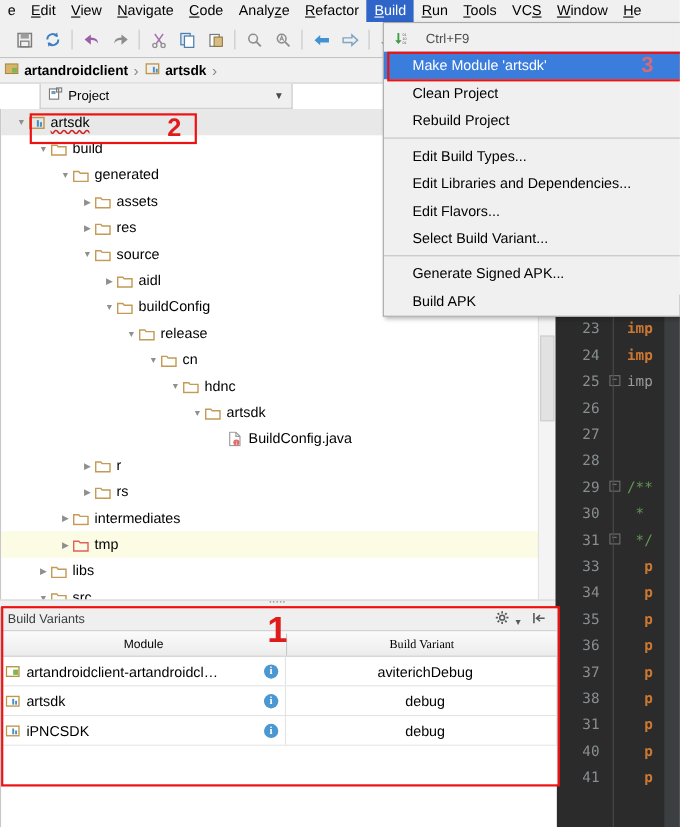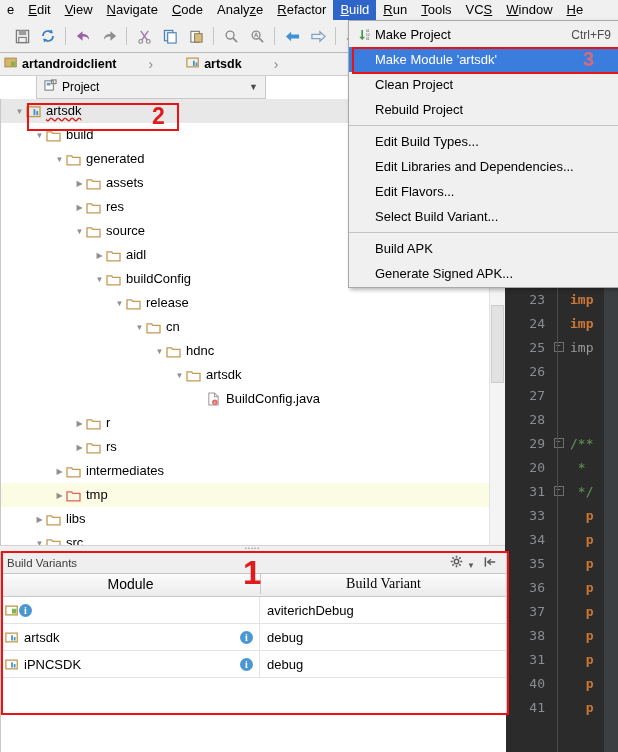--- a/index.html
+++ b/index.html
@@ -43,21 +43,20 @@
   }
   .tb-sep{width:1px;height:18px;background:#c6c6c6;margin:0 4px;}
 
   
   #breadcrumb{
     position:absolute;left:0;top:53px;width:618px;height:22px;
     background:#f0f0f0;
     display:flex;align-items:center;
     font-size:12.5px;font-weight:bold;
     border-bottom:1px solid #cfcfcf;
-    gap:27px;
   }
   .crumb{display:flex;align-items:center;height:22px;padding:0 3px 0 4px;}
   .crumb .ci{margin-right:4px;display:inline-block;}
   .crumb-sep{color:#8a8a8a;font-weight:normal;font-size:14px;margin:0 2px;}
 
   
   #proj-header{
     position:absolute;left:0;top:76px;width:228px;height:22px;
     background:#f0f0f0;
     border:1px solid #c8c8c8;border-top:none;
@@ -140,32 +139,32 @@
     border:1px solid #c8c8c8;
   }
   #bv-title{
     height:20px;background:#efefef;border-bottom:1px solid #c8c8c8;
     display:flex;align-items:center;font-size:11.5px;color:#3c3c3c;
     padding-left:6px;
   }
   #bv-title .spacer{flex:1;}
   #bv-title .ticon{margin-right:9px;color:#5a5a5a;font-size:12px;}
   #bv-cols{
-    height:22px;display:flex;align-items:flex-start;
+    height:22px;display:flex;align-items:flex-end;
     background:linear-gradient(#fbfbfb,#ececec);
     border-bottom:1px solid #c8c8c8;
-    font-size:14px;
+    font-size:11px;
   }
   .bvcol{text-align:center;line-height:20px;}
   .bvcol.c1{width:259px;border-right:1px solid #c8c8c8;}
   .bvcol.c2{flex:1;font-family:Liberation Serif, serif;}
   .bvrow{height:26px;display:flex;align-items:center;border-bottom:1px solid #e3e3e3;font-size:13px;}
   .bvmod{width:259px;display:flex;align-items:center;border-right:1px solid #e3e3e3;height:26px;padding:0 6px 0 4px;box-sizing:border-box;}
   .bvmod .nm{flex:1;overflow:hidden;text-overflow:ellipsis;white-space:nowrap;margin-left:5px;}
-  .bvvar{flex:1;padding-left:7px;}
+  .bvvar{flex:1;padding-left:7px;text-align:center;}
   .infoi{
     width:13px;height:13px;border-radius:50%;background:#4a97d2;color:#fff;
     font-size:10px;font-weight:bold;font-family:"Liberation Serif",serif;
     display:flex;align-items:center;justify-content:center;flex:0 0 13px;
   }
   #bv-empty{height:80px;background:#fff;}
 
   
   #dropdown{
     position:absolute;left:348px;top:20px;width:270px;
@@ -586,21 +585,21 @@
       <span class="lnum">28</span>
       <span class="gut"></span>
       <span class="code "></span>
     </div>
     <div class="eline">
       <span class="lnum">29</span>
       <span class="gut"><span class="folded">−</span></span>
       <span class="code cm">/**</span>
     </div>
     <div class="eline">
-      <span class="lnum">20</span>
+      <span class="lnum">30</span>
       <span class="gut"></span>
       <span class="code cm"> *</span>
     </div>
     <div class="eline">
       <span class="lnum">31</span>
       <span class="gut"><span class="folded">−</span></span>
       <span class="code cm"> */</span>
     </div>
     <div class="eline">
       <span class="lnum">33</span>
@@ -680,20 +679,21 @@
   </div>
   <div id="bv-rows">
       <div class="bvrow">
         <div class="bvmod">
           <span style="display: inline-flex;">
             <svg width="14" height="13" viewBox="0 0 16 14">
               <rect x="1" y="2" width="13" height="10" fill="none" stroke="#b8933f" stroke-width="1.4"></rect>
               <rect x="8" y="5" width="5" height="5.5" fill="#7fb650"></rect>
             </svg>
           </span>
+          <span class="nm">artandroidclient-artandroidcl…</span>
           <span class="infoi">i</span>
         </div>
         <div class="bvvar">aviterichDebug</div>
       </div>
       <div class="bvrow">
         <div class="bvmod">
           <span style="display: inline-flex;">
             <svg width="14" height="13" viewBox="0 0 16 14">
               <rect x="1" y="2" width="13" height="10" fill="none" stroke="#c09648" stroke-width="1.4"></rect>
               <rect x="7" y="4.5" width="2" height="6" fill="#4a90c4"></rect>
@@ -727,21 +727,20 @@
 <div id="dropdown">
     <div class="mrow">
       <span class="mi">
         <svg width="15" height="14" viewBox="0 0 18 16">
           <path d="M4 2 L4 10 L1.5 10 L5 14 L8.5 10 L6 10 L6 2 Z" fill="#3f9b46"></path>
           <text x="9.5" y="5" font-size="4" fill="#555">01</text>
           <text x="9.5" y="9.5" font-size="4" fill="#555">10</text>
           <text x="9.5" y="14" font-size="4" fill="#555">01</text>
         </svg>
       </span>
-      <span class="mlabel">Make Project</span>
       <span class="mshort">Ctrl+F9</span>
     </div>
     <div class="mrow sel">
       <span class="mi"></span>
       <span class="mlabel">Make Module 'artsdk'</span>
     </div>
     <div class="mrow">
       <span class="mi"></span>
       <span class="mlabel">Clean Project</span>
     </div>
@@ -762,25 +761,25 @@
       <span class="mi"></span>
       <span class="mlabel">Edit Flavors...</span>
     </div>
     <div class="mrow">
       <span class="mi"></span>
       <span class="mlabel">Select Build Variant...</span>
     </div>
     <div class="msep"></div>
     <div class="mrow">
       <span class="mi"></span>
+      <span class="mlabel">Generate Signed APK...</span>
+    </div>
+    <div class="mrow">
+      <span class="mi"></span>
       <span class="mlabel">Build APK</span>
-    </div>
-    <div class="mrow">
-      <span class="mi"></span>
-      <span class="mlabel">Generate Signed APK...</span>
     </div>
   </div>
 
 <div class="anno-box" style="left:1px;top:551px;width:504px;height:160px;"></div>
 <div class="anno-num" style="left:243px;top:554px;font-size:33px;">1</div>
 
 <div class="anno-box" style="left:27px;top:103px;width:148px;height:24px;"></div>
 <div class="anno-num" style="left:152px;top:103px;font-size:23px;">2</div>
 
 <div class="anno-box" style="left:352px;top:47px;width:264px;height:23px;"></div>

